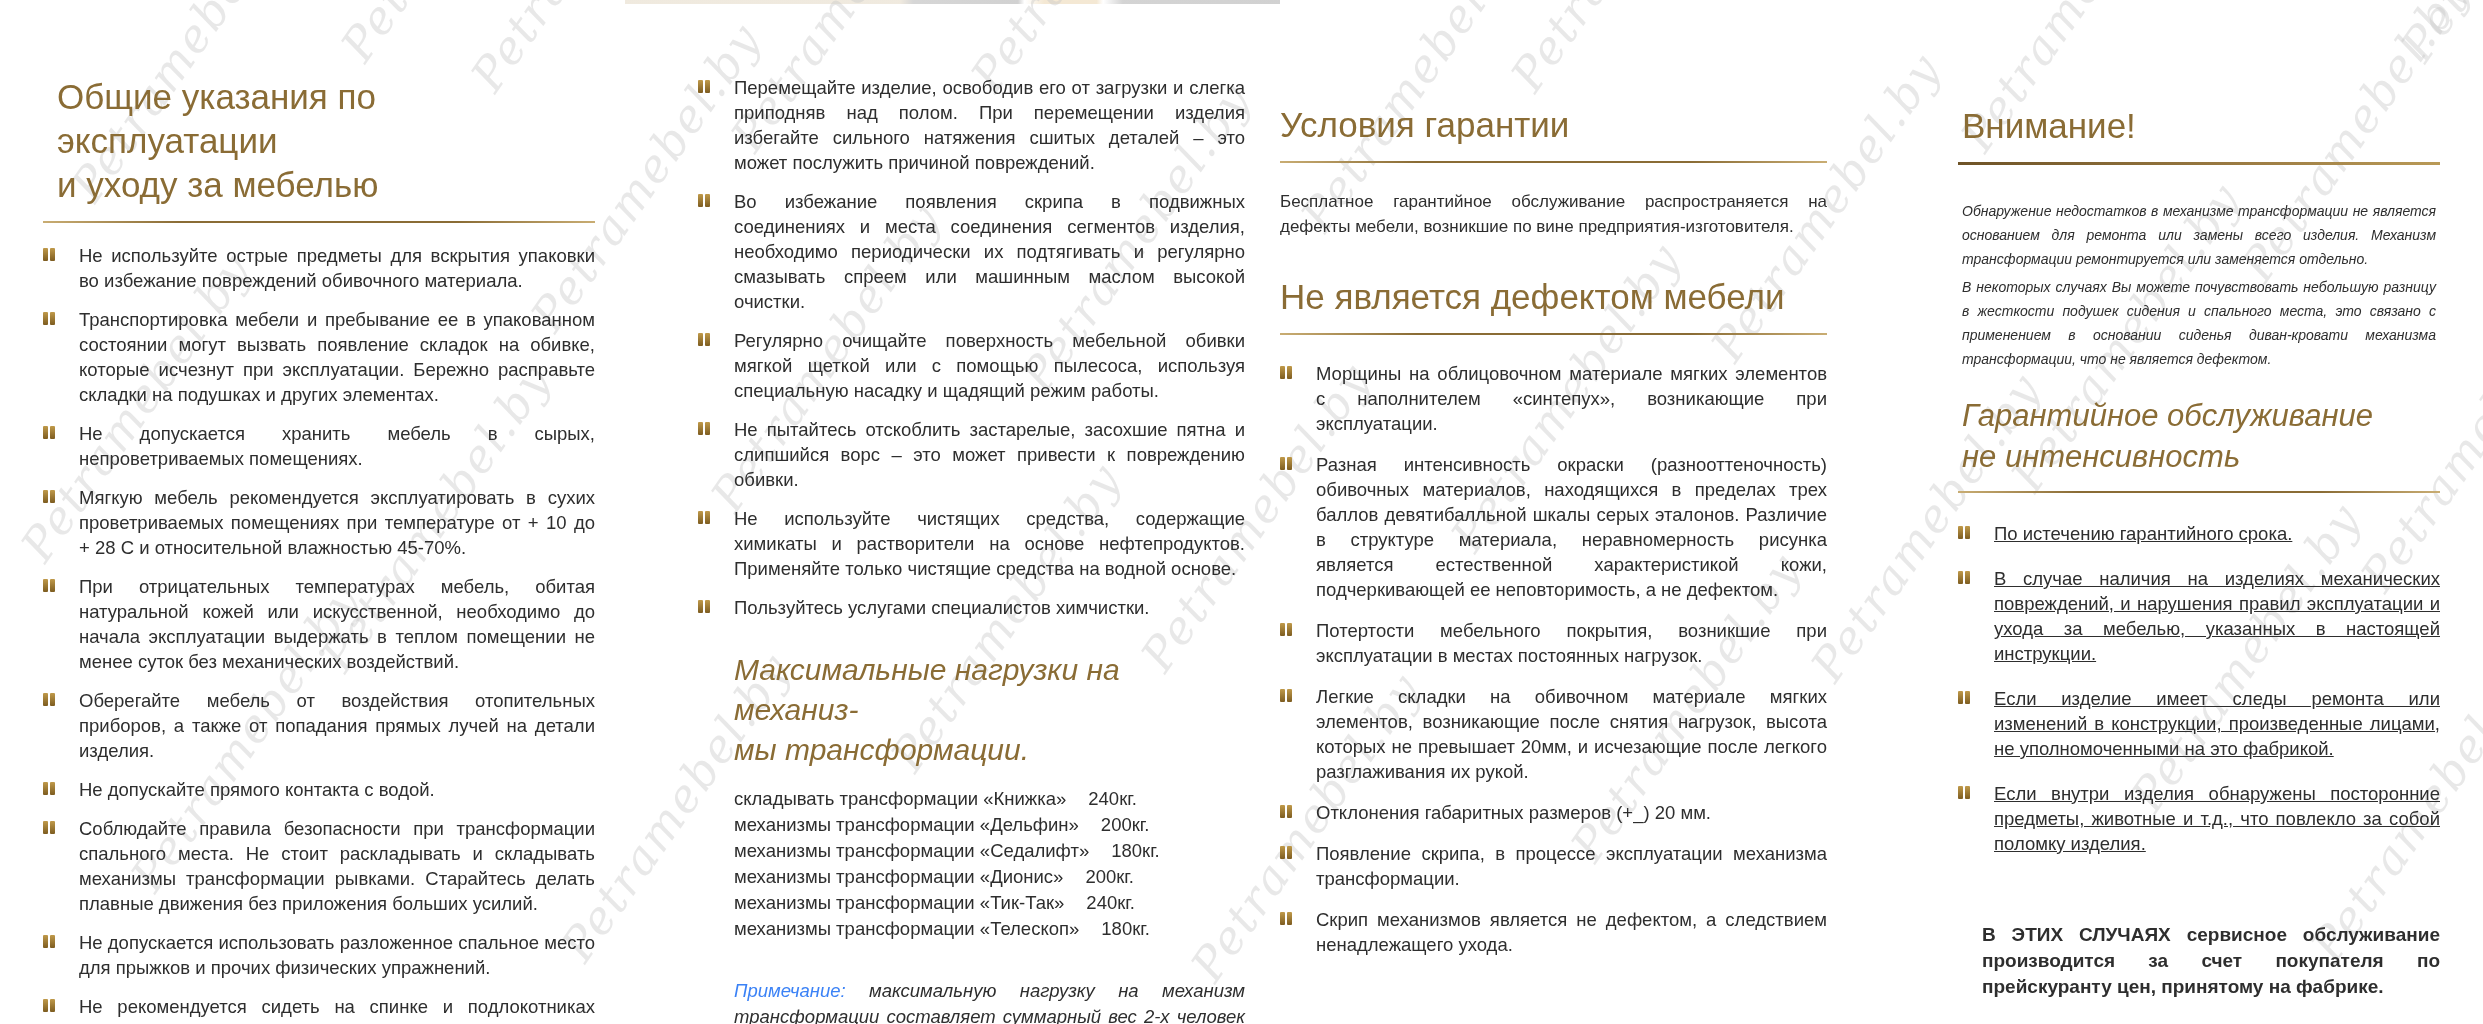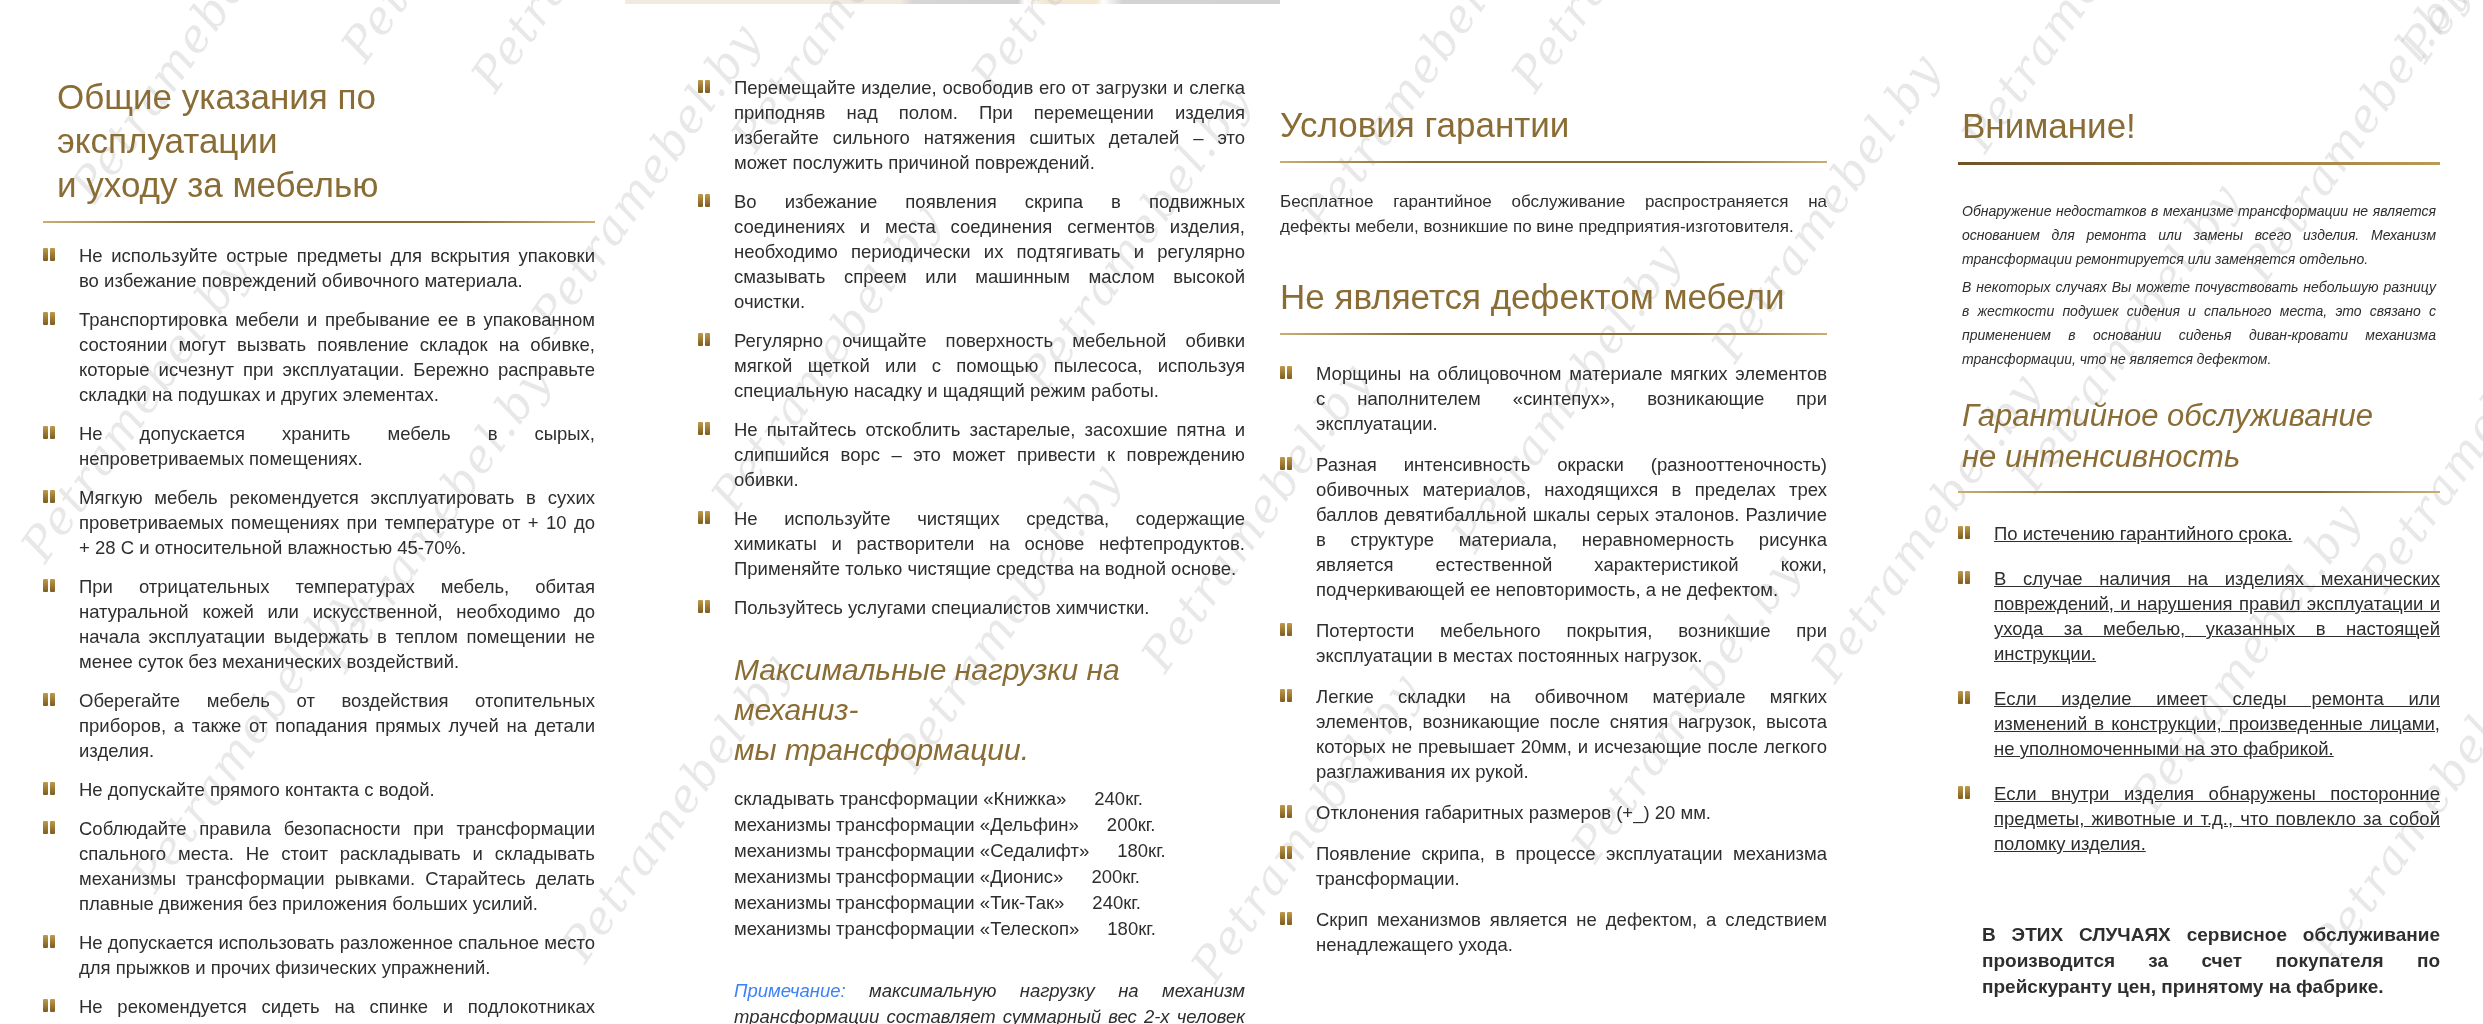--- a/index.html
+++ b/index.html
@@ -84,21 +84,21 @@
     background:linear-gradient(180deg,#c09a4a,#7d5c20);
   }
   .marker::before{left:0;}
   .marker::after{left:7px;}
 
   p.intro{
     margin:26px 0 0 0;font-size:17px;line-height:25px;text-align:justify;
   }
   .mechs{margin-left:36px;margin-top:4px;}
   .mech-row{font-size:18.5px;line-height:26px;white-space:nowrap;}
-  .mech-weight{margin-left:28px;}
+  .mech-weight{margin-left:22px;}
 
   p.note{
     margin:36px 0 0 36px;font-size:18.5px;line-height:26px;
     font-style:italic;text-align:justify;
   }
   .note-label{color:#3b82f6;font-weight:normal;}
 
   .italic-block{margin-top:34px;}
   .italic-block p{
     margin:4px;font-style:italic;

